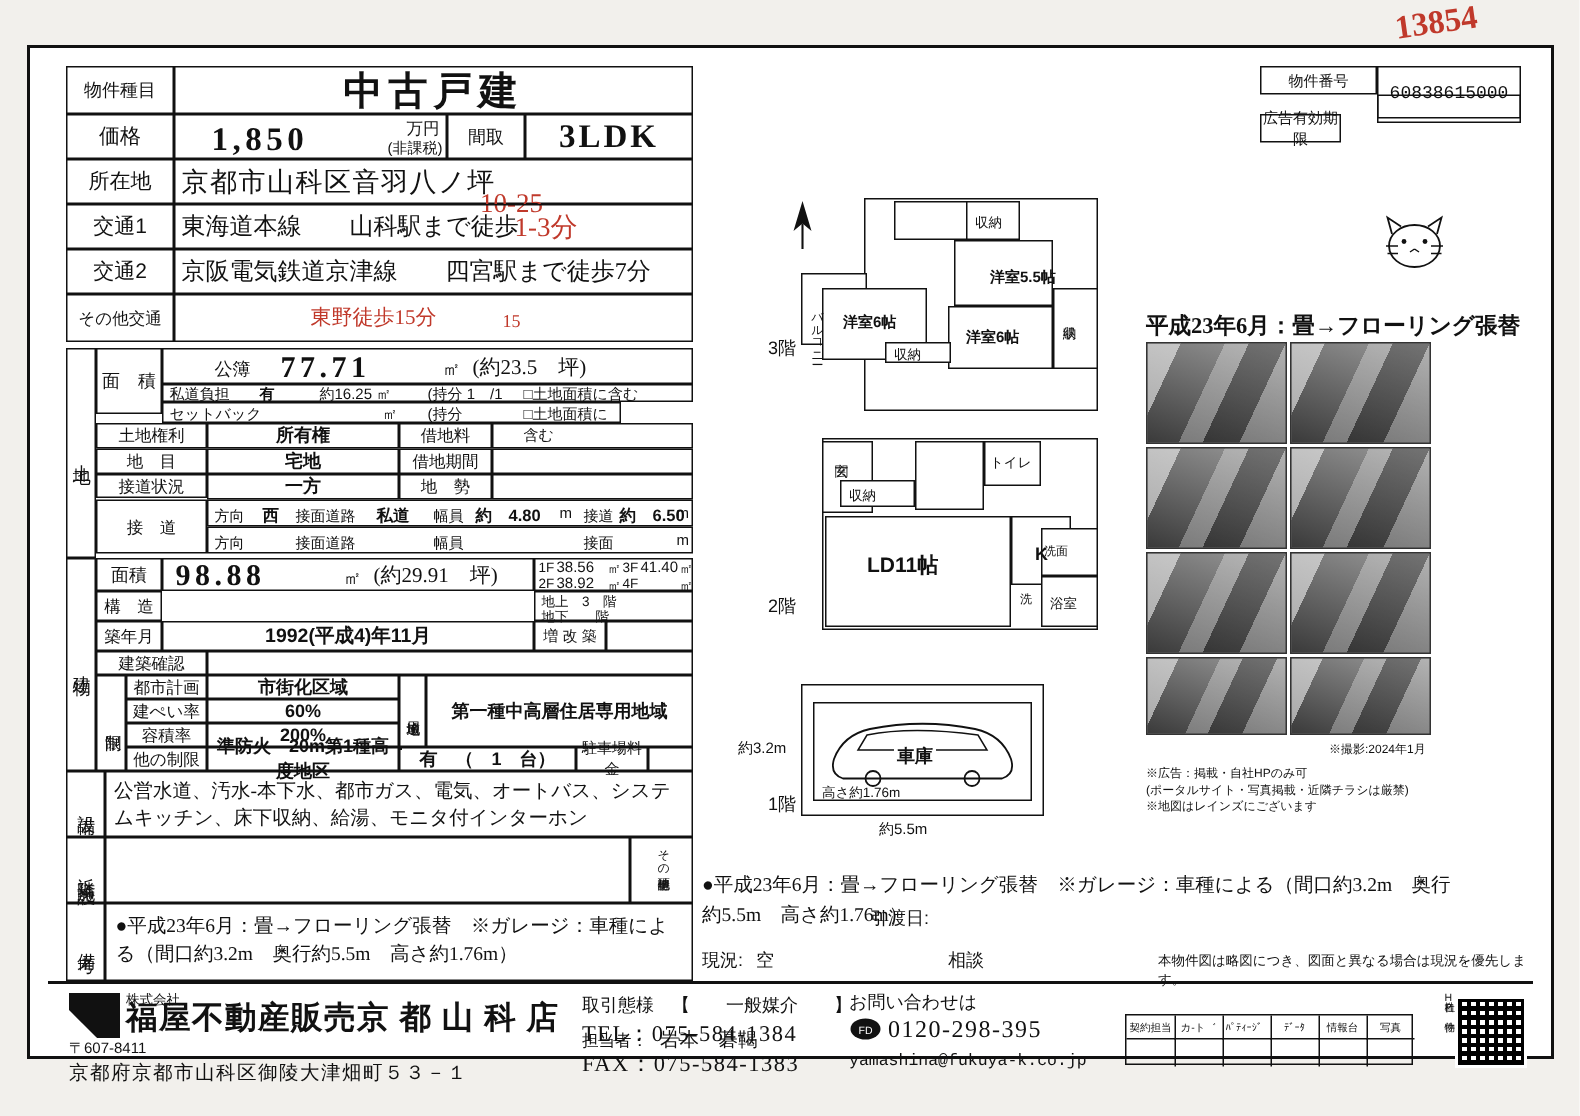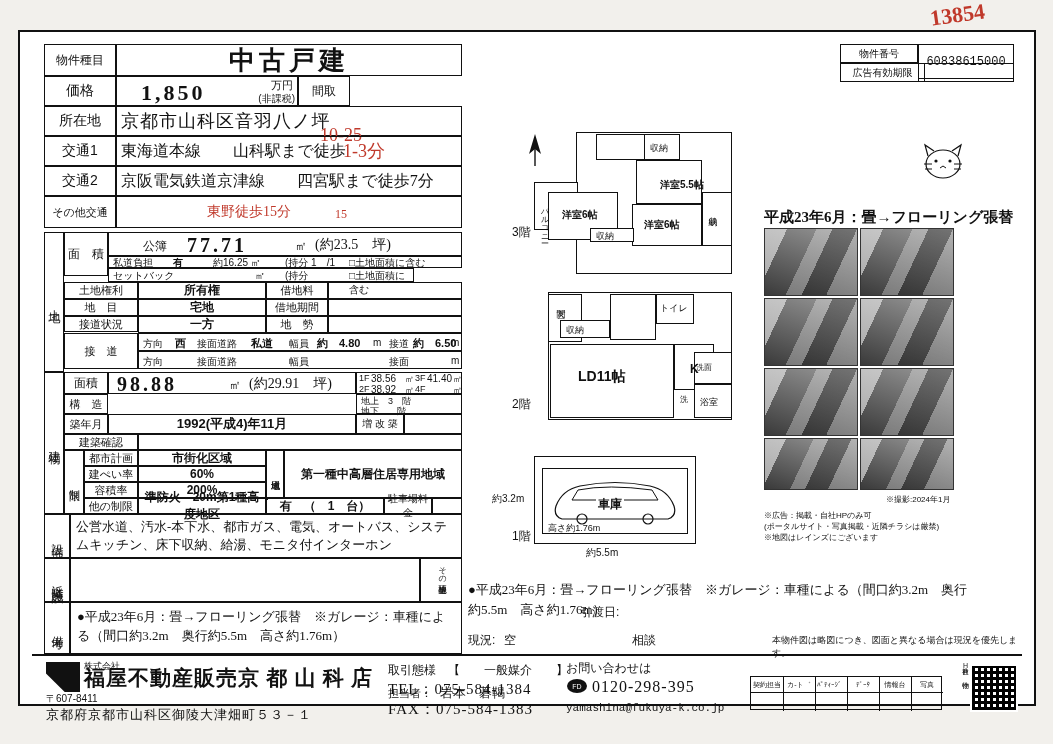--- a/index.html
+++ b/index.html
@@ -62,37 +62,38 @@
   <div class="box lbl t11" style="left:24px;top:164px;width:72px;height:32px;">その他交通</div>
 
   <div class="box lbl t26 b" style="left:96px;top:12px;width:346px;height:32px;font-family:'Liberation Serif',serif;letter-spacing:4px;">中古戸建</div>
 
   <div class="box" style="left:96px;top:44px;width:182px;height:30px;">
     <div class="t22 b" style="position:absolute;left:24px;top:3px;font-family:'Liberation Serif',serif;letter-spacing:3px;">1,850</div>
     <div class="t11" style="position:absolute;right:4px;top:1px;">万円</div>
     <div class="t10" style="position:absolute;right:2px;top:15px;">(非課税)</div>
   </div>
   <div class="box lbl t12" style="left:278px;top:44px;width:52px;height:30px;">間取</div>
+  <div class="box lbl t22 b" style="left:330px;top:44px;width:112px;height:30px;font-family:'Liberation Serif',serif;letter-spacing:2px;">3LDK</div>
 
   <div class="box cellL t18" style="left:96px;top:74px;width:346px;height:30px;font-family:'Liberation Serif',serif;letter-spacing:1px;">京都市山科区音羽八ノ坪</div>
   <div class="hand t18" style="position:absolute;left:300px;top:93px;">10-25</div>
 
   <div class="box cellL t16" style="left:96px;top:104px;width:346px;height:30px;font-family:'Liberation Serif',serif;">東海道本線　　山科駅まで徒歩</div>
   <div class="hand t18" style="position:absolute;left:323px;top:107px;">1-3分</div>
 
   <div class="box cellL t16" style="left:96px;top:134px;width:346px;height:30px;font-family:'Liberation Serif',serif;">京阪電気鉄道京津線　　四宮駅まで徒歩7分</div>
 
   <div class="box" style="left:96px;top:164px;width:346px;height:32px;">
     <div class="hand t14" style="position:absolute;left:90px;top:6px;">東野徒歩15分</div>
     <div class="hand t12" style="position:absolute;left:218px;top:10px;">15</div>
   </div>
 
   <div class="box lbl t10" style="left:820px;top:12px;width:78px;height:19px;">物件番号</div>
   <div class="box lbl t12" style="left:898px;top:12px;width:96px;height:35px;font-family:Liberation Mono, monospace;">60838615000</div>
-  <div class="box lbl t10" style="left:820px;top:31px;width:85px;height:19px;">広告有効期限</div>
+  <div class="box lbl t10" style="left:820px;top:44px;width:54px;height:19px;">広告有効期限</div>
   <div class="box lbl t10" style="left:898px;top:31px;width:96px;height:19px;"></div>
 
   <div class="box lbl t12 vert" style="left:24px;top:200px;width:20px;height:140px;">土地</div>
 
   <div class="box lbl t12" style="left:44px;top:200px;width:44px;height:44px;">面　積</div>
   <div class="box" style="left:88px;top:200px;width:354px;height:24px;">
     <span class="t12" style="position:absolute;left:34px;top:5px;">公簿</span>
     <span class="t20 b" style="position:absolute;left:78px;top:1px;font-family:'Liberation Serif',serif;letter-spacing:3px;">77.71</span>
     <span class="t12" style="position:absolute;left:186px;top:5px;">㎡</span>
     <span class="t14" style="position:absolute;left:206px;top:3px;font-family:'Liberation Serif',serif;">(約23.5　坪)</span>

